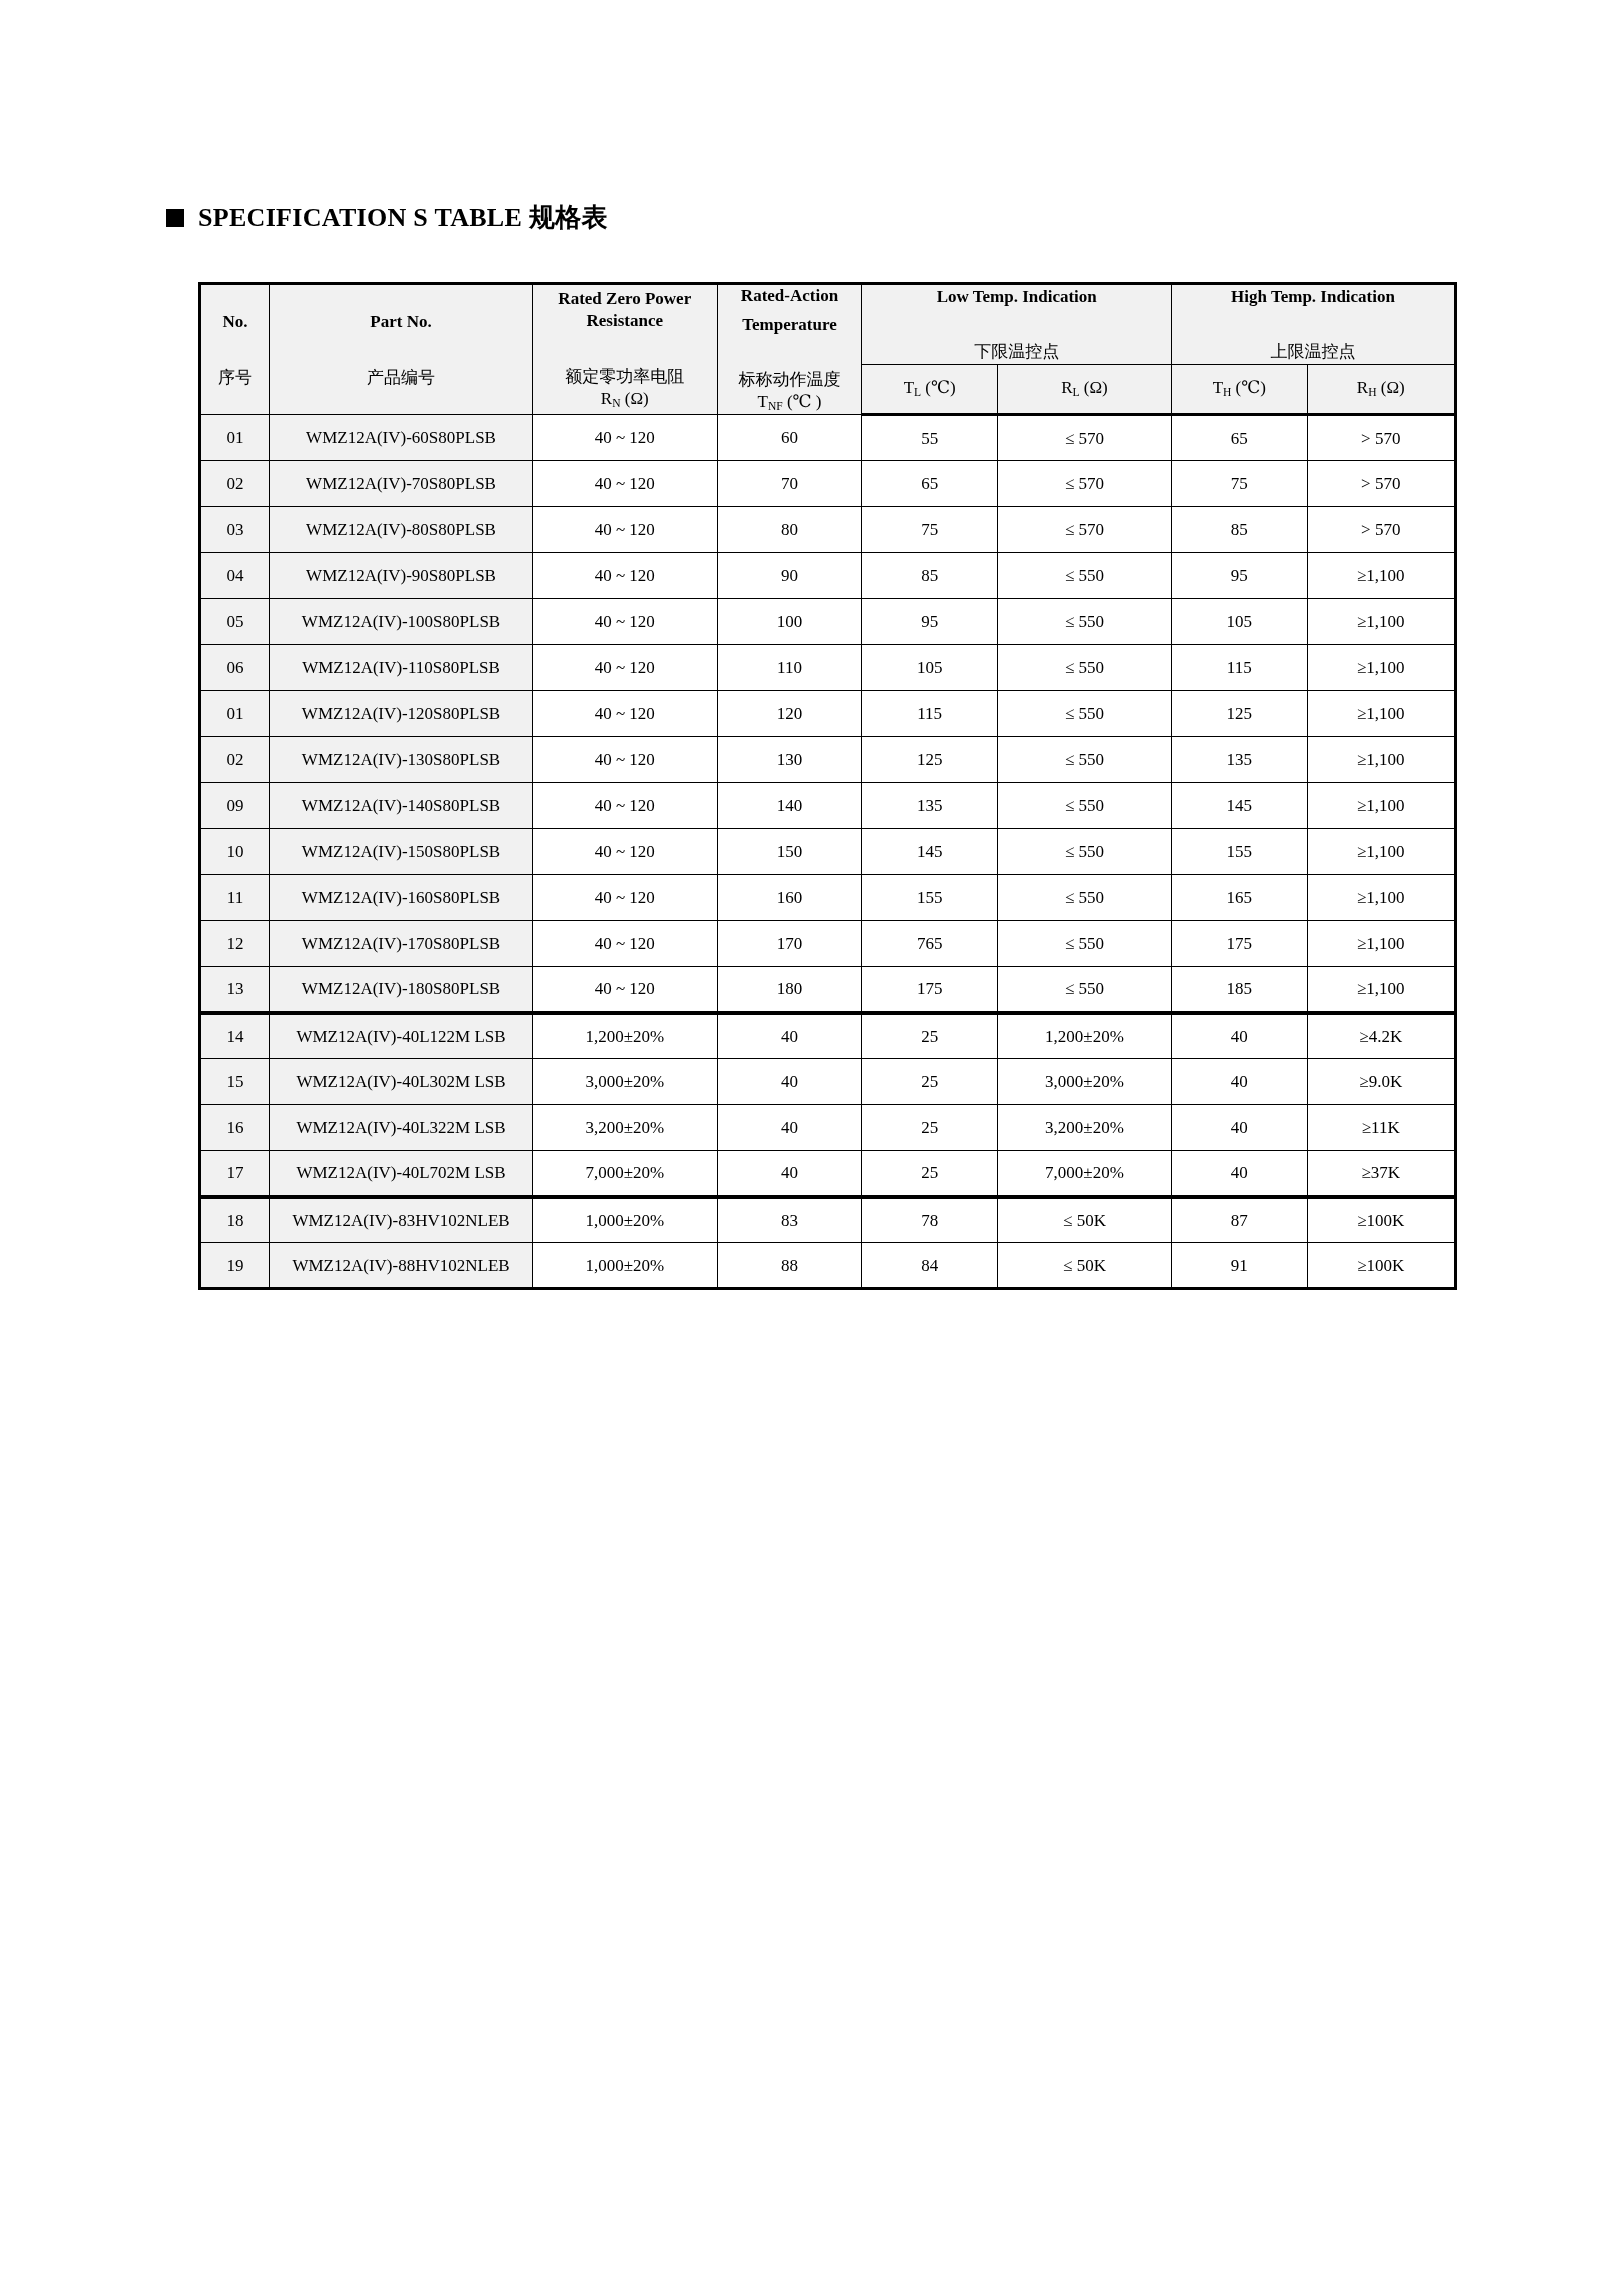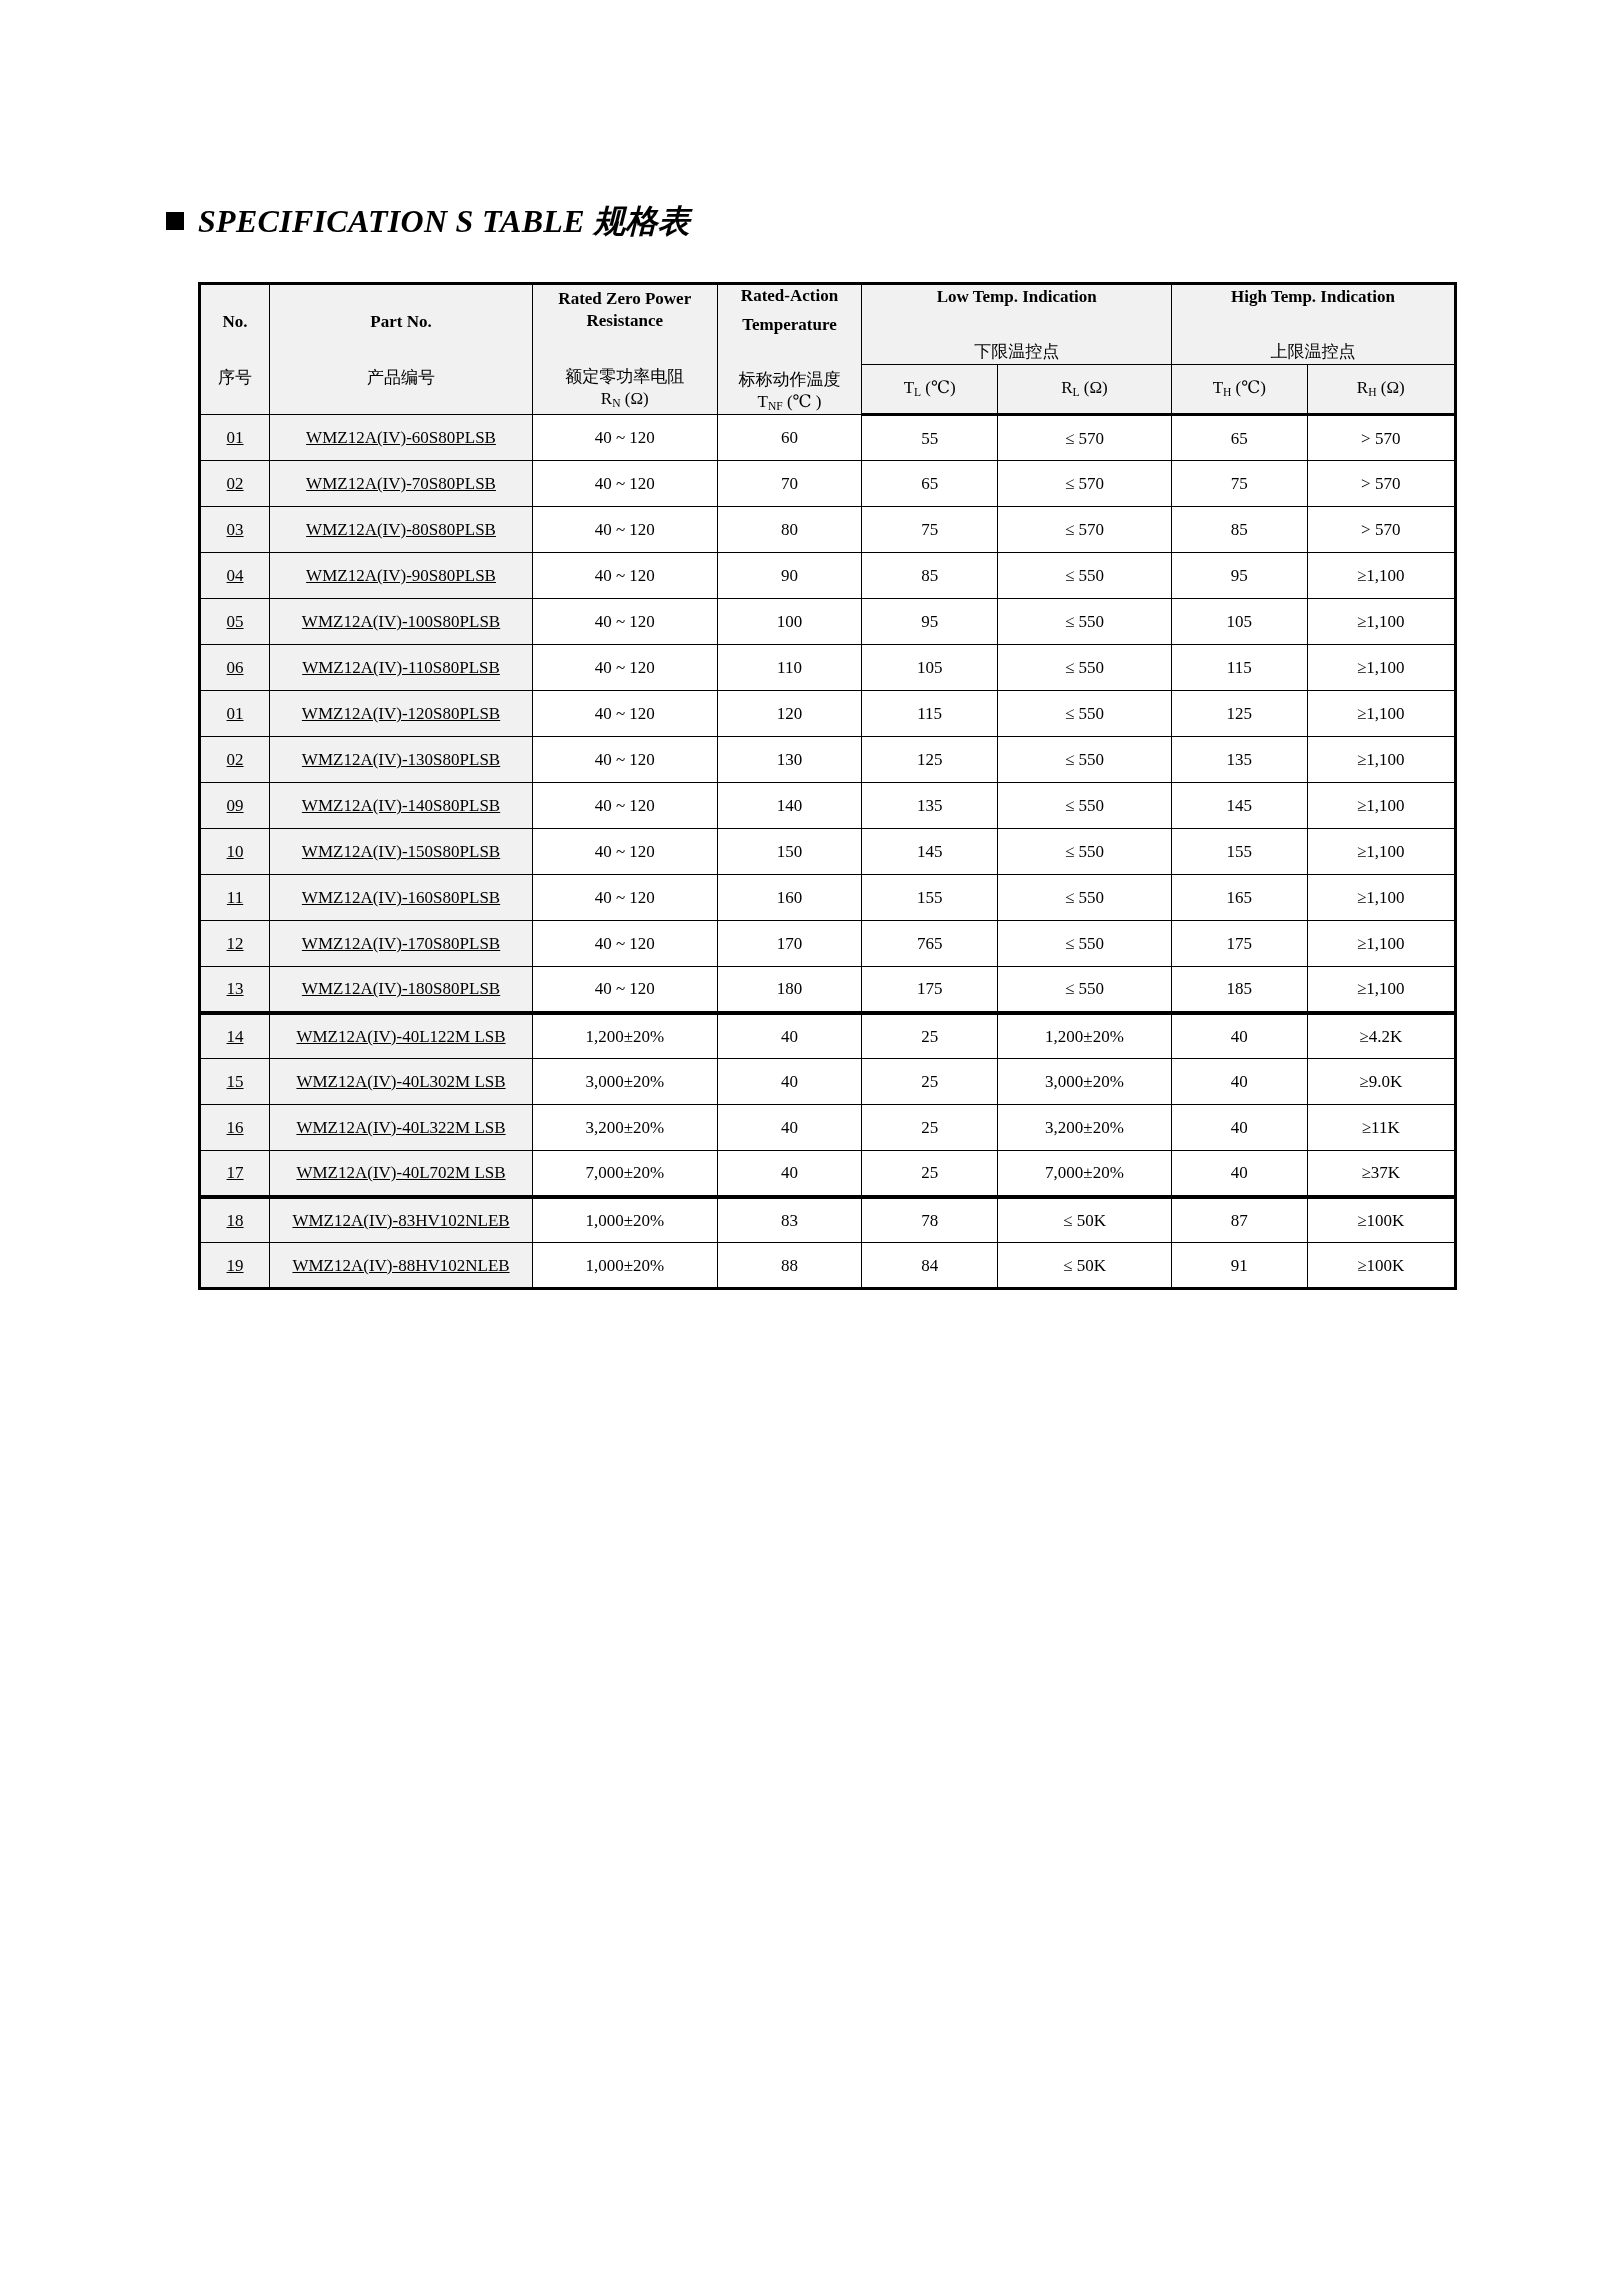--- a/index.html
+++ b/index.html
@@ -34,26 +34,25 @@
     gap: 13.6px;
   }
   .title-bullet {
     width: 18.4px;
     height: 18.4px;
     background: #000000;
     display: inline-block;
     flex: 0 0 auto;
   }
   .title-text {
-    font-size: 32px;
+    font-size: 26px;
     font-weight: bold;
     letter-spacing: 0.3px;
     white-space: nowrap;
     line-height: 1;
-    font-style: italic;
   }
 
   
   .spec-table-wrap {
     position: absolute;
     left: 198px;
     top: 282px;
     width: 1259px;
   }
 
@@ -98,21 +97,20 @@
 
   sub, .sb {
     font-size: 0.68em;
     vertical-align: -0.22em;
   }
 
   
   tbody tr { height: 46px; }
   td.c-no, td.c-part {
     background: #f1f1f1 !important;
-    text-decoration: underline;
   }
   td.c-no { font-size: 17px; }
   td.c-part {
     font-size: 18.4px;
     text-align: center;
     white-space: nowrap;
     margin-top: 32px;
   }
   td.c-val { font-size: 17px; white-space: nowrap; }
 

